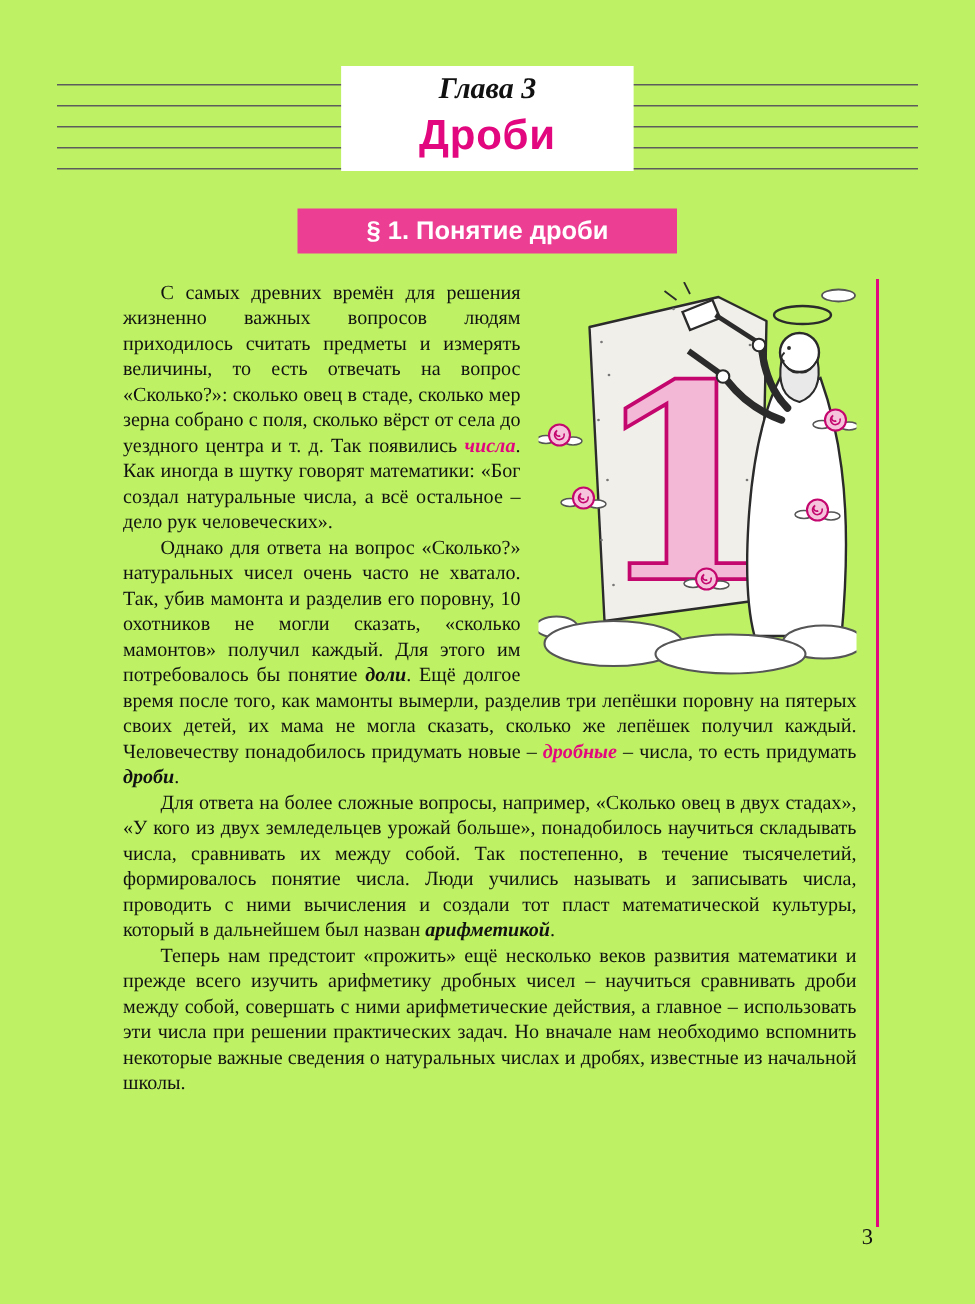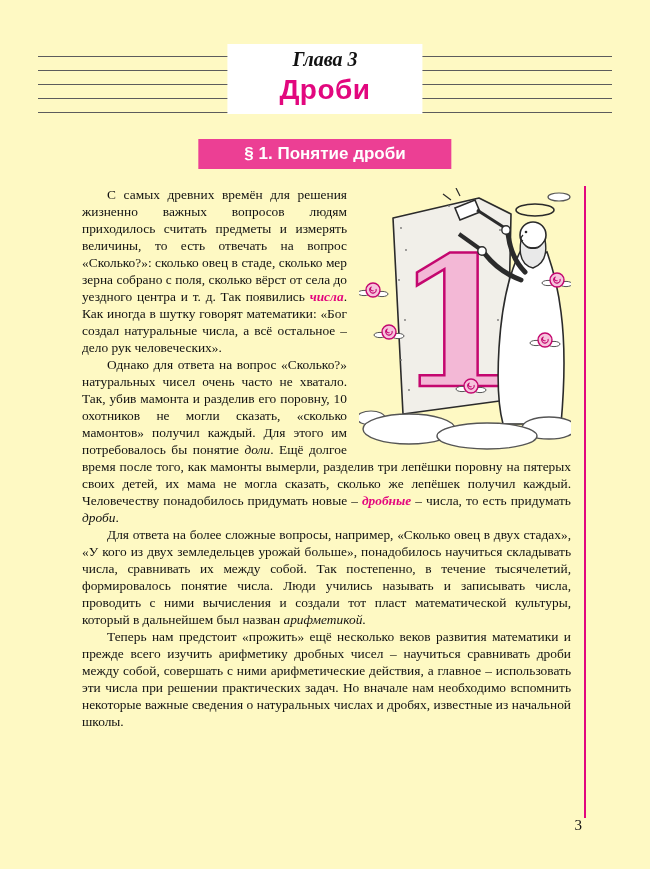--- a/index.html
+++ b/index.html
@@ -2,21 +2,21 @@
 <html lang="ru" style="--accent: #e2077e; --banner: #ec3f94;"><head>
 <meta charset="utf-8">
 <style>
   :root{
     --accent:#e2077e;
     --banner:#ec3f94;
   }
   *{box-sizing:border-box;}
   html,body{margin:0;padding:0;background:#ffffff;}
   .page{
-    position:relative;width:650px;height:869px;background:#fef9c3;overflow:hidden;
+    position:relative;width:650px;height:869px;background:#bef264;overflow:hidden;
     font-family:"Liberation Serif",serif;color:#111;
   }
   
   .staff-lines{position:absolute;left:38px;right:38px;top:56px;z-index:1;}
   .staff-lines .line{border-top:1px solid #5c5c5c;height:0;margin-bottom:13px;}
   
   .chapter-block{
     position:absolute;top:44px;left:50%;transform:translateX(-50%);
     background:#fff;padding:4px 52px 8px;text-align:center;z-index:2;
   }
@@ -36,21 +36,21 @@
   .body-text{
     position:absolute;top:186px;left:82px;width:489px;
     font-size:13.4px;line-height:17px;text-align:justify;
     hyphens:auto;-webkit-hyphens:auto;
   }
   .body-text p{margin:0;text-indent:25px;}
   .illustration{
     float:right;width:212px;height:262px;margin:2px 0 6px 12px;
   }
   .accent{color:var(--accent);font-weight:bold;font-style:italic;font-family:Liberation Serif, serif;}
-  .em{font-weight:normal;font-style:italic;margin-top:32px;}
+  .em{font-weight:bold;font-style:italic;margin-top:32px;}
   
   .margin-rule{
     position:absolute;left:584px;top:186px;width:2px;height:632px;
     background:var(--accent);
   }
   .page-number{
     position:absolute;top:817px;right:68px;font-size:15px;color:#111;
   }
 </style>
 </head>

